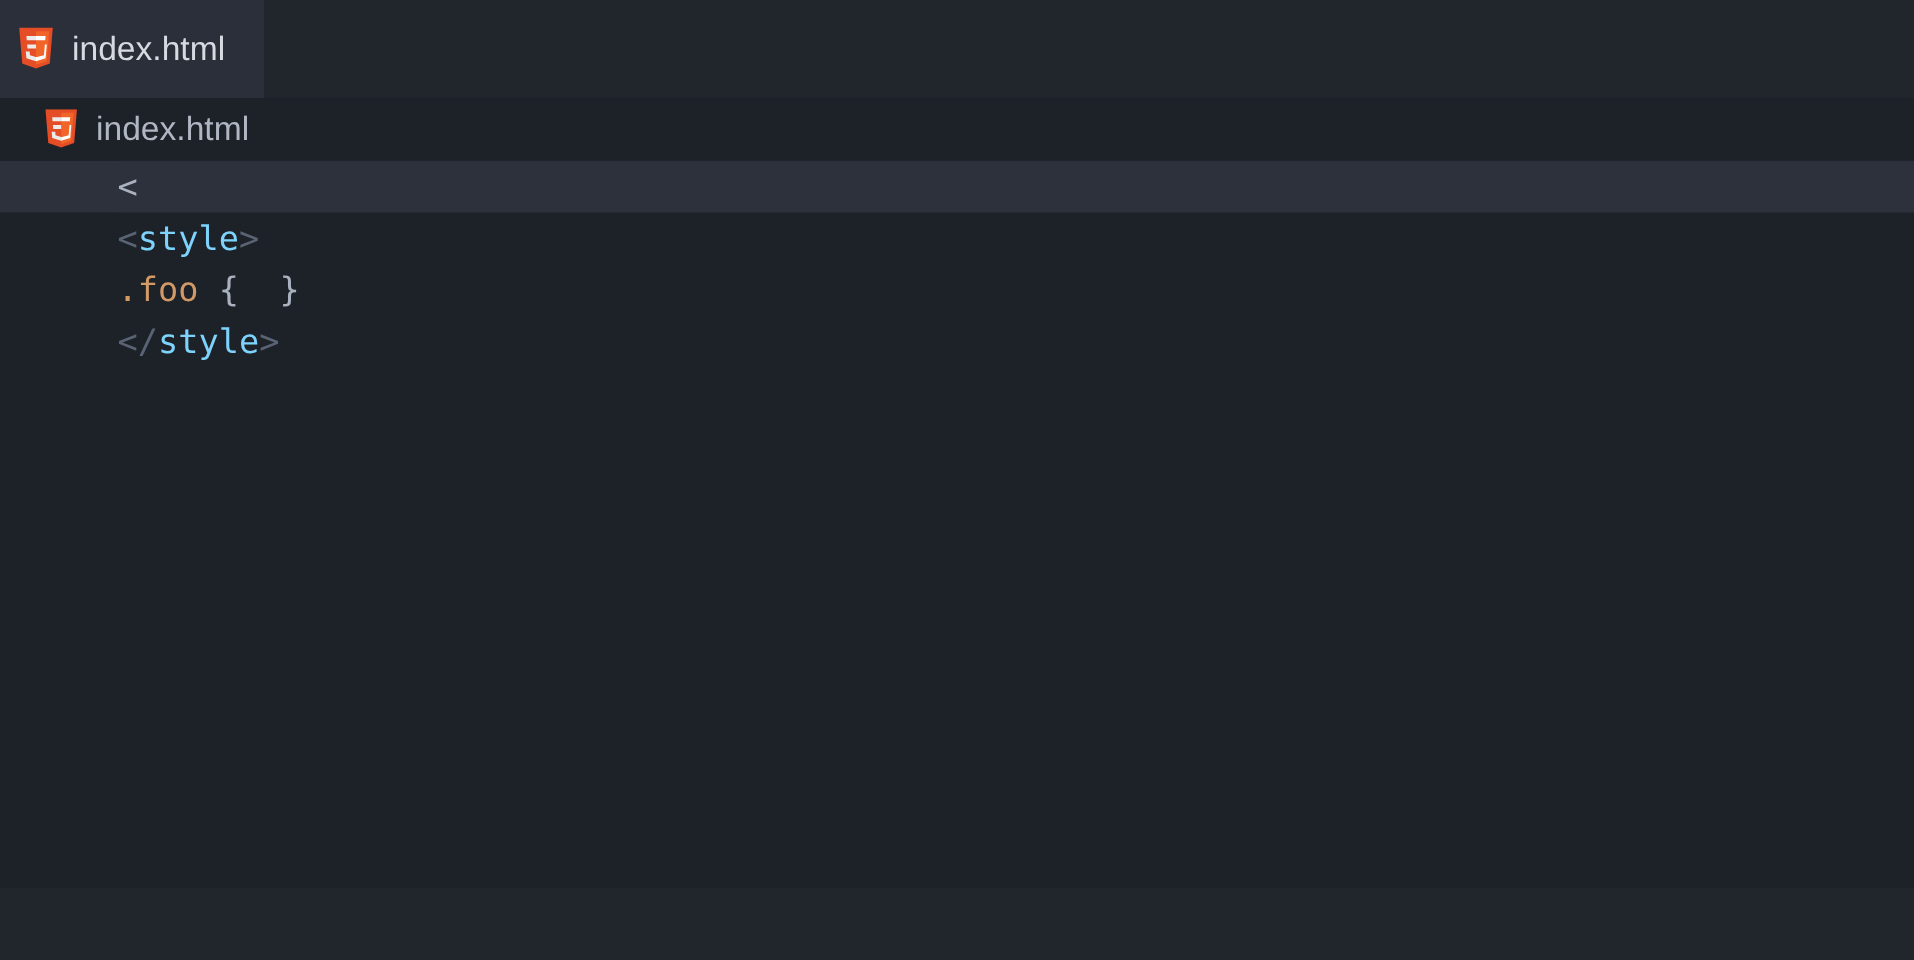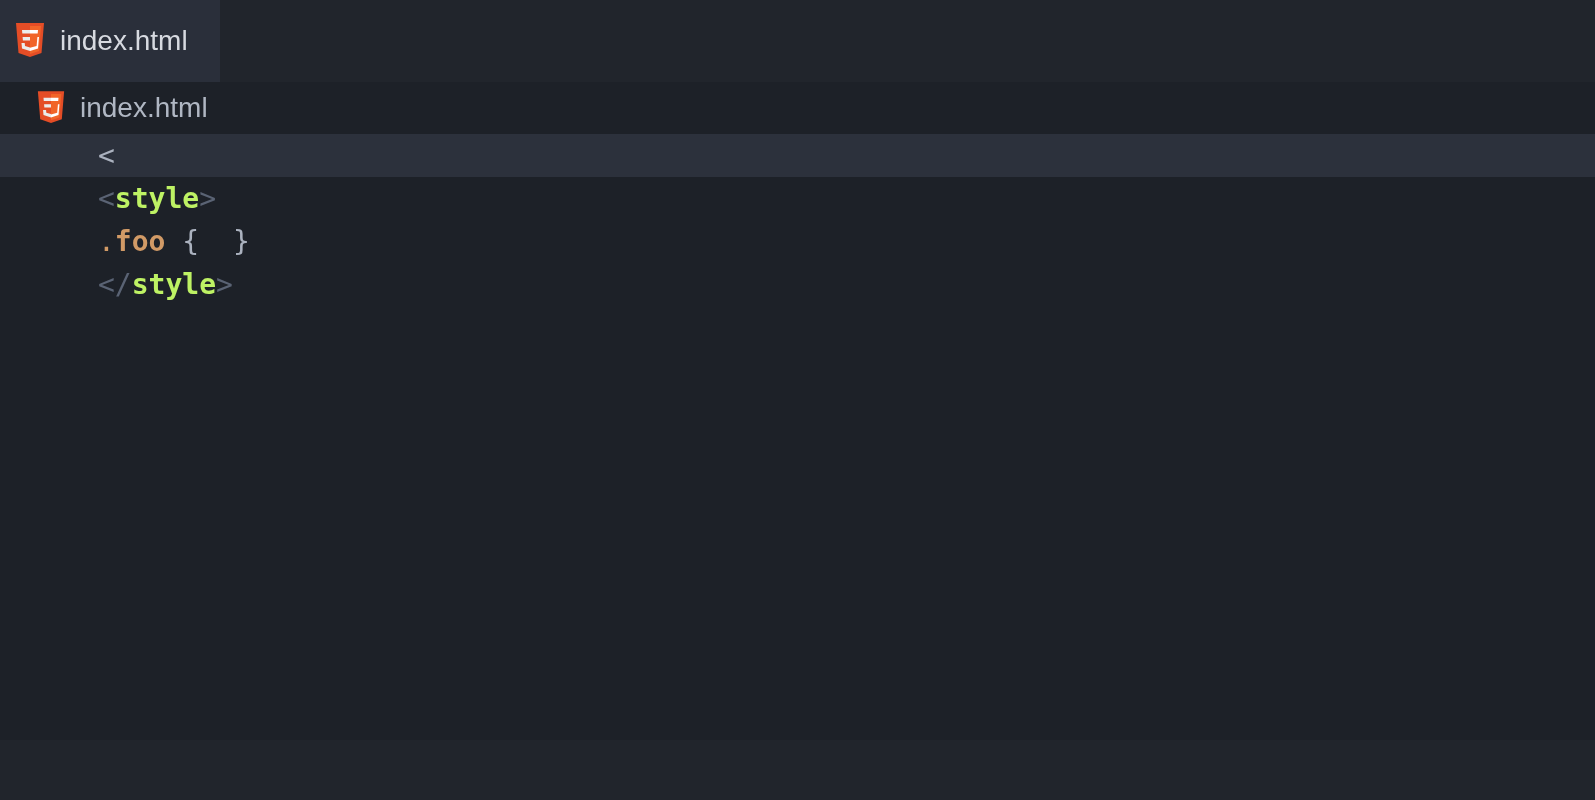--- a/index.html
+++ b/index.html
@@ -89,29 +89,27 @@
       height: 43px;
       background: #2c313c;
     }
     .tok-punct {
       color: #abb2bf;
     }
     .tok-tag {
       color: #5a6374;
     }
     .tok-tag-name {
-      color: #bef264;
-      font-weight: bold;
+      color: #7dd3fc;
     }
     .tok-selector-dot {
       color: #d19a66;
     }
     .tok-selector-class {
       color: #d19a66;
-      font-weight: bold;
     }
     .tok-brace {
       color: #abb2bf;
     }
     .tok-default {
       color: #abb2bf;
     }
     .status-bar {
       height: 60px;
       background: #21252c;

